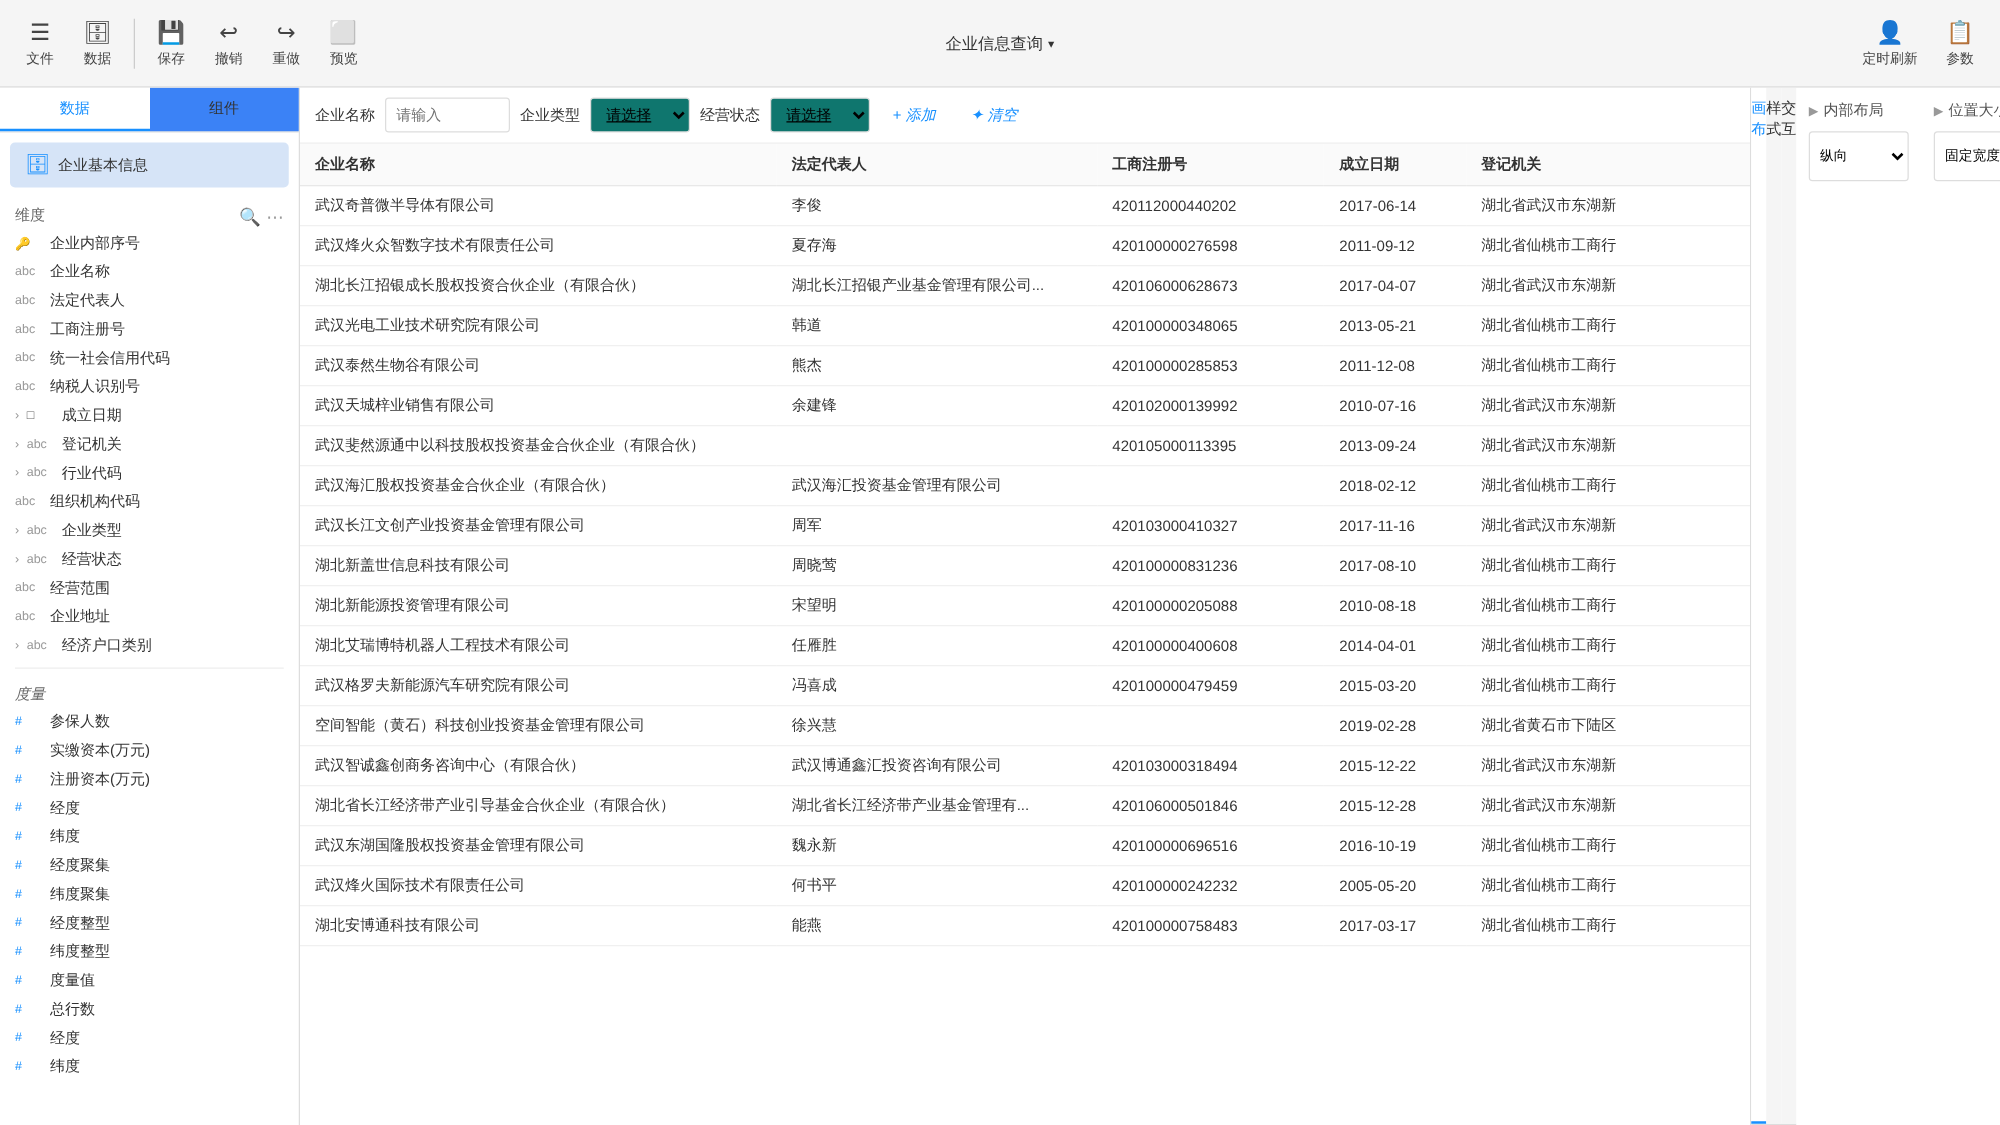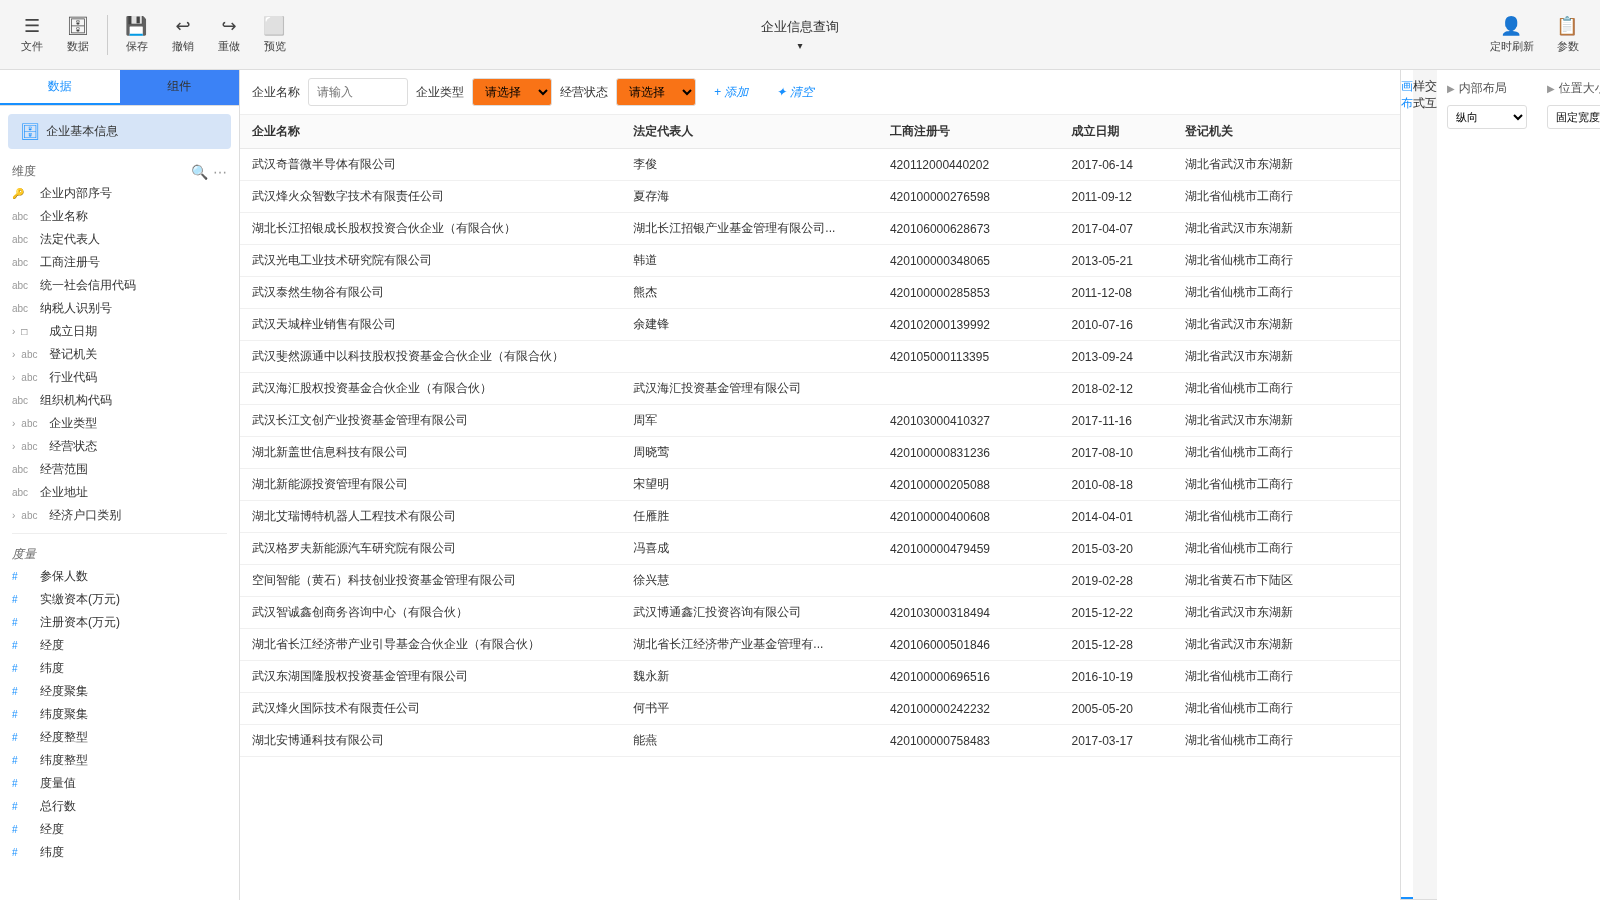--- a/index.html
+++ b/index.html
@@ -1,20 +1,20 @@
 <!DOCTYPE html>
 <html><head>
   <meta charset="utf-8">
   <style>
     * { box-sizing: border-box; margin: 0; padding: 0; }
     body { font-family: "Microsoft YaHei", "SimHei", sans-serif; font-size: 12px; background: #f0f0f0; color: #333; width: 1600px; height: 900px; overflow: hidden; }
 
     
     .top-bar { height: 70px; background: #f5f5f5; border-bottom: 1px solid #ddd; display: flex; align-items: center; padding: 0 10px; position: relative; }
-    .top-bar-title { position: absolute; left: 50%; transform: translateX(-50%); font-size: 13px; color: #333; display: flex; align-items: center; gap: 4px; flex-direction: column; }
+    .top-bar-title { position: absolute; left: 50%; transform: translateX(-50%); font-size: 13px; color: #333; display: flex; align-items: center; gap: 4px; }
     .top-bar-title .arrow { font-size: 10px; }
     .toolbar-group { display: flex; align-items: center; gap: 2px; }
     .toolbar-btn { display: flex; flex-direction: column; align-items: center; padding: 4px 10px; cursor: pointer; border-radius: 3px; font-size: 11px; color: #444; min-width: 44px; }
     .toolbar-btn .icon { font-size: 18px; margin-bottom: 2px; }
     .toolbar-divider { width: 1px; height: 40px; background: #ccc; margin: 0 5px; }
     .toolbar-right { margin-left: auto; display: flex; gap: 2px; }
 
     
     .main-layout { display: flex; height: calc(900px - 70px); }
 
@@ -34,21 +34,21 @@
     .dim-item .expand-arrow { color: #999; font-size: 10px; margin-right: 2px; }
     .dim-item .type-badge.num { color: #1890ff; }
     .section-divider { height: 1px; background: #eee; margin: 6px 12px; }
     .measure-section-label { font-size: 12px; color: #666; padding: 6px 12px 2px 12px; font-style: italic; }
 
     
     .center-panel { flex: 1; display: flex; flex-direction: column; background: #fff; overflow: hidden; }
     .filter-bar { display: flex; align-items: center; gap: 8px; padding: 8px 12px; border-bottom: 1px solid #eee; background: #fff; }
     .filter-label { font-size: 12px; color: #333; white-space: nowrap; }
     .filter-input { border: 1px solid #ddd; border-radius: 3px; padding: 4px 8px; font-size: 12px; width: 100px; height: 28px; }
-    .filter-select { border: 1px solid #ddd; border-radius: 3px; padding: 4px 8px; font-size: 12px; height: 28px; background: #f97316; min-width: 80px; }
+    .filter-select { border: 1px solid #ddd; border-radius: 3px; padding: 4px 8px; font-size: 12px; height: 28px; background: #0f766e; min-width: 80px; text-decoration: underline; }
     .filter-btn { display: flex; align-items: center; gap: 3px; padding: 4px 10px; border-radius: 3px; cursor: pointer; font-size: 12px; color: #1890ff; border: none; background: transparent; font-style: italic; }
 
     
     .table-container { flex: 1; overflow-y: auto; overflow-x: hidden; }
     table { width: 100%; border-collapse: collapse; }
     thead tr { background: #fafafa; }
     th { padding: 8px 12px; text-align: left; font-size: 12px; font-weight: 600; color: #333; border-bottom: 1px solid #e8e8e8; white-space: nowrap; }
     td { padding: 7px 12px; font-size: 12px; color: #333; border-bottom: 1px solid #f0f0f0; white-space: nowrap; }
     .col-company { width: 300px; }
     .col-legal { width: 180px; }
@@ -58,21 +58,21 @@
 
     
     .right-panel { width: 200px; background: #fff; border-left: 1px solid #ddd; display: flex; flex-direction: row; justify-content: space-between; }
     .right-tabs { display: flex; border-bottom: 1px solid #ddd; }
     .right-tab { flex: 1; text-align: center; padding: 8px 0; font-size: 12px; cursor: pointer; background: #f5f5f5; }
     .right-tab.active { background: #fff; color: #1890ff; border-bottom: 2px solid #1890ff; }
     .right-section { padding: 10px; }
     .right-section-header { display: flex; align-items: center; gap: 4px; font-size: 12px; color: #555; margin-bottom: 8px; }
     .right-section-header .arrow { color: #999; font-size: 10px; }
     .right-row { display: flex; align-items: center; justify-content: space-between; margin-bottom: 8px; }
-    .right-row select { border: 1px solid #ddd; border-radius: 3px; font-size: 11px; padding: 2px 4px; background: #fff; min-width: 80px; height: 24px; }
+    .right-row select { border: 1px solid #ddd; border-radius: 3px; font-size: 11px; padding: 2px 4px; background: #fff; min-width: 80px; height: 40px; }
 
     
     ::-webkit-scrollbar { width: 6px; height: 6px; }
     ::-webkit-scrollbar-track { background: #f5f5f5; }
     ::-webkit-scrollbar-thumb { background: #ccc; border-radius: 3px; }
   </style>
 </head>
 <body>
 
 <div class="top-bar">

